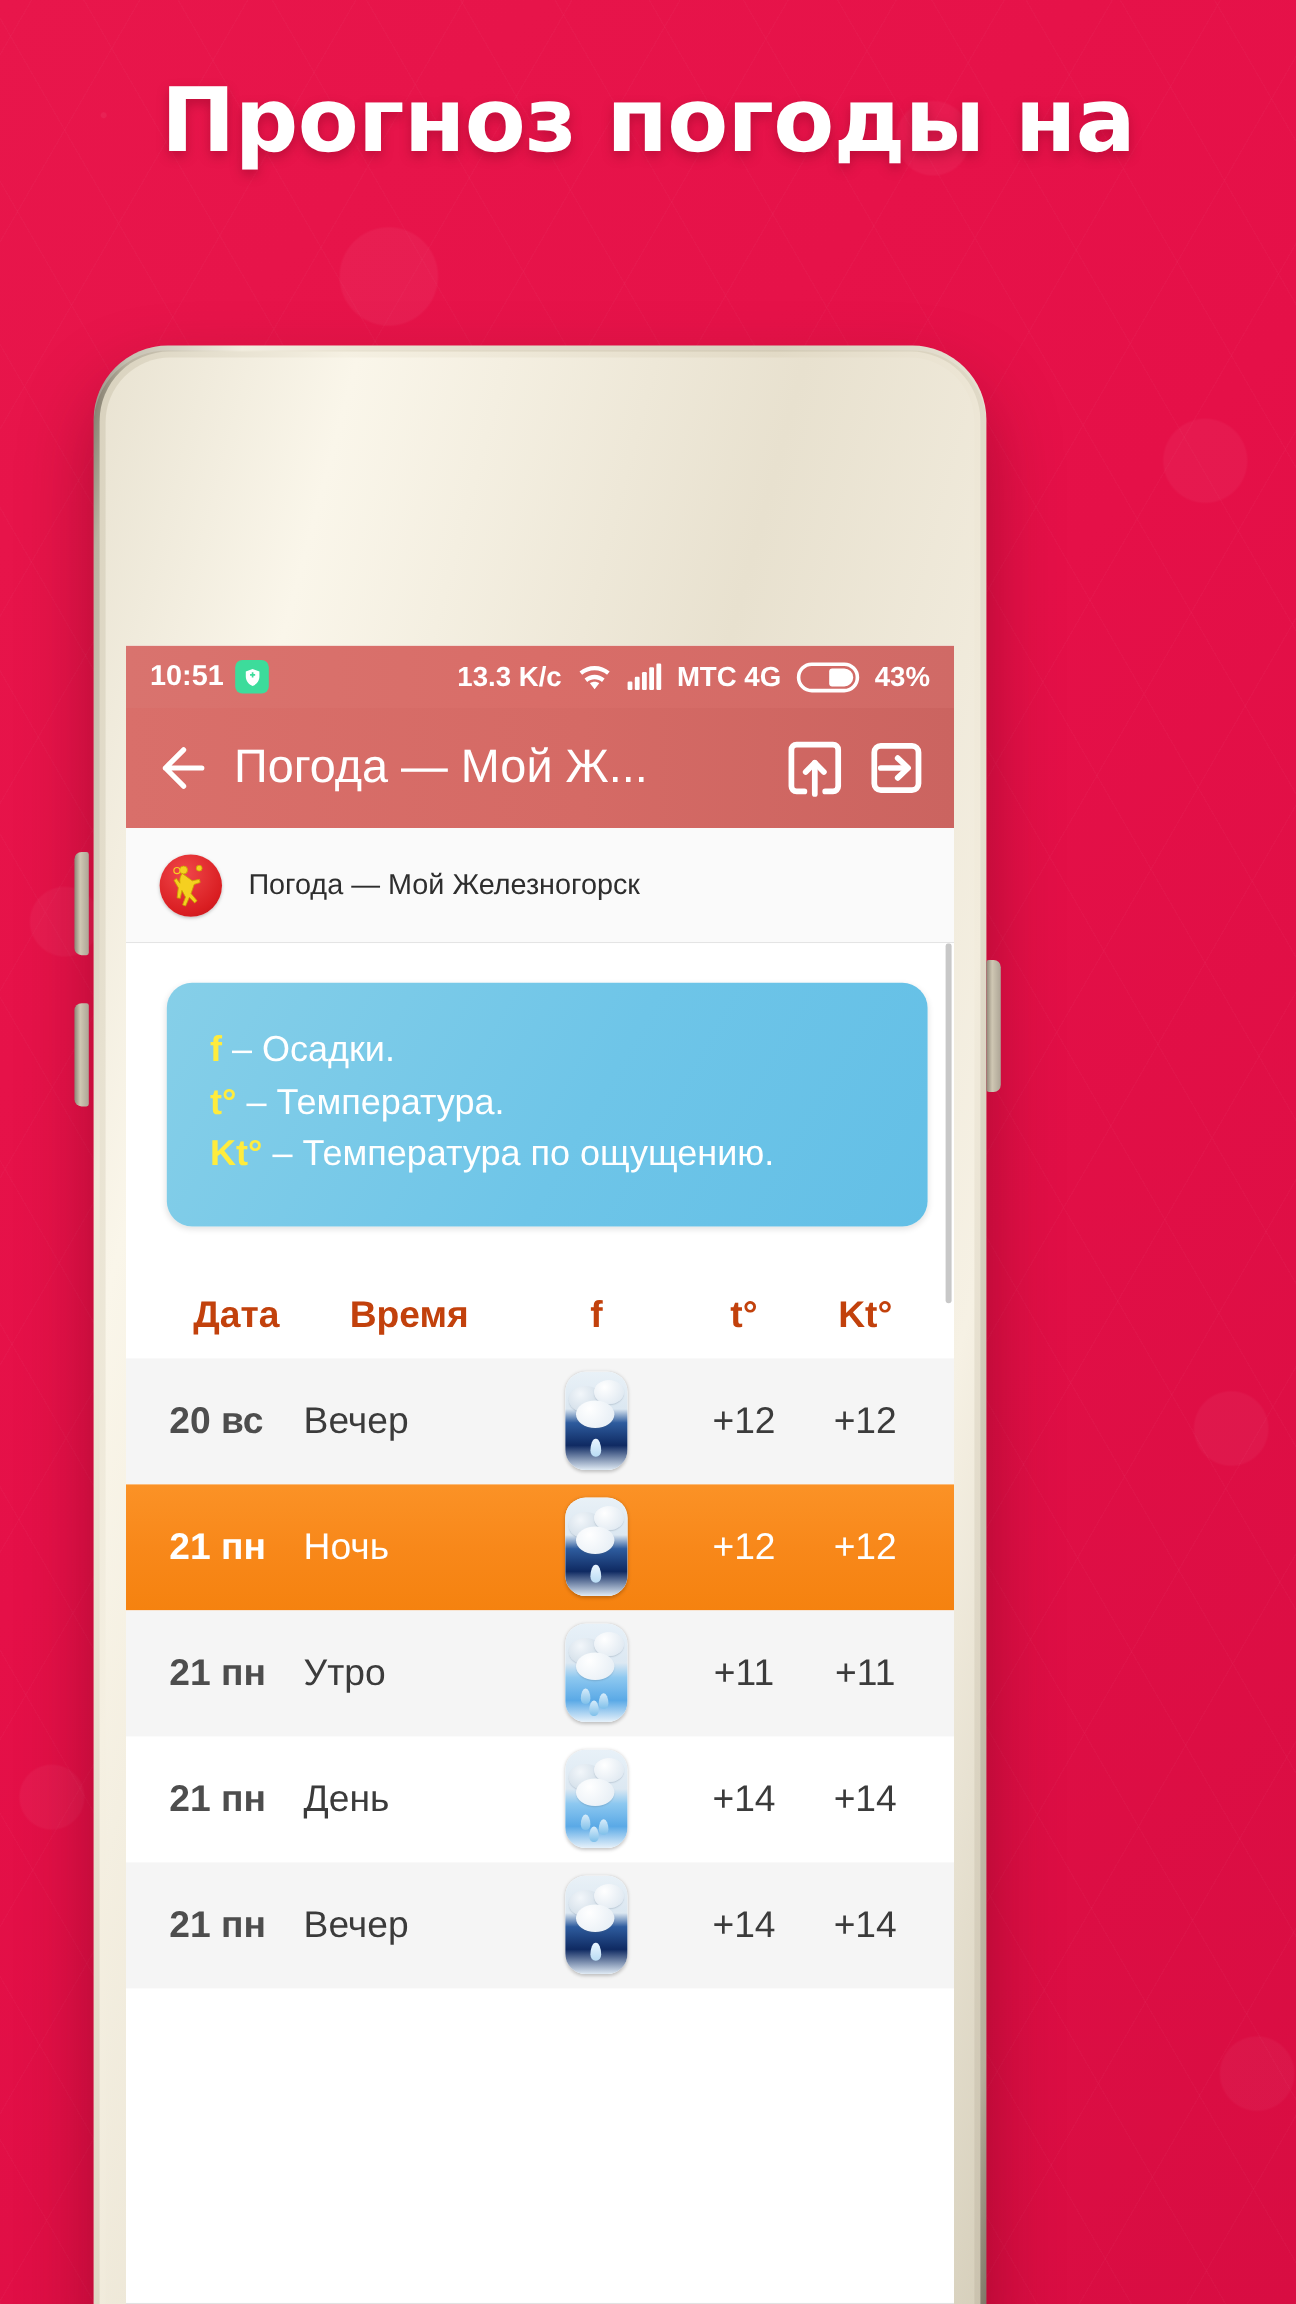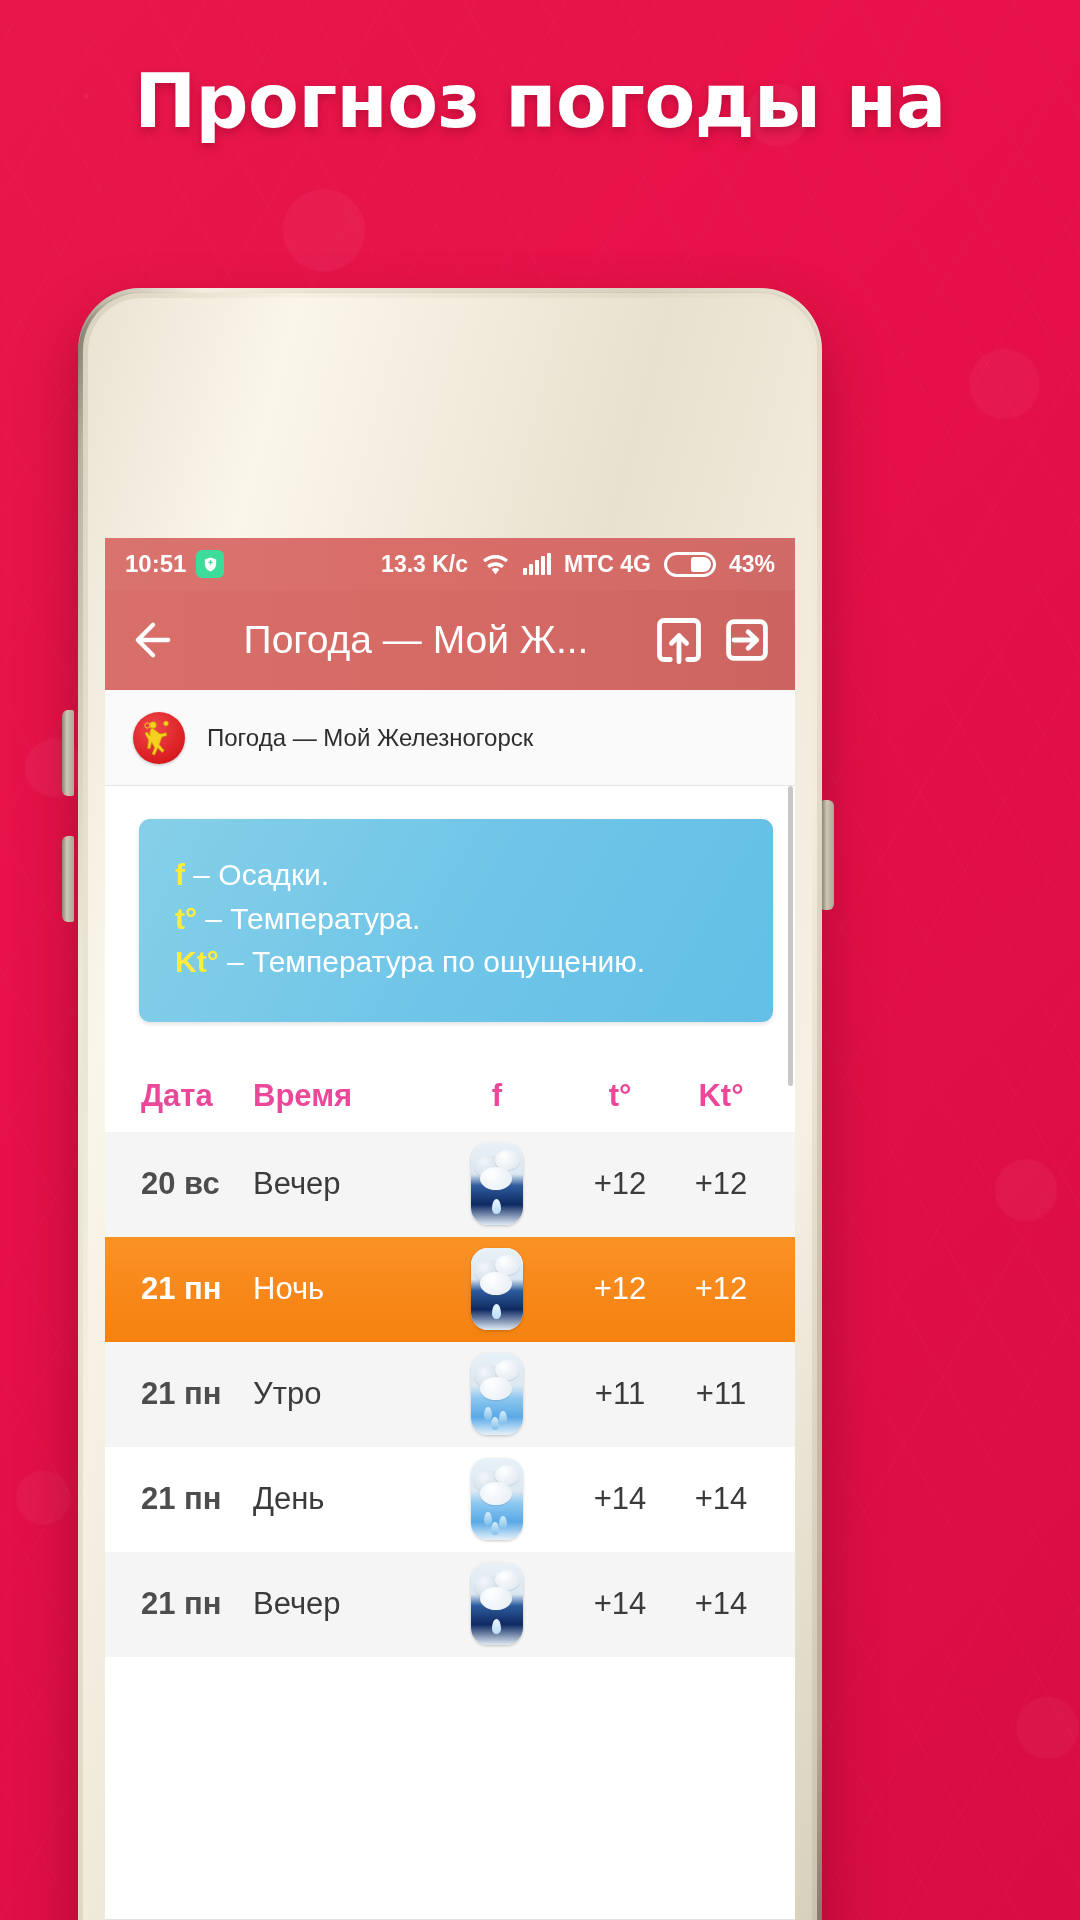--- a/index.html
+++ b/index.html
@@ -154,21 +154,21 @@
     height:100px;
     background:linear-gradient(90deg,#d96f6a 0%,#d56a65 55%,#cb6460 100%);
     display:flex; align-items:center;
     padding:0 22px;
     gap:16px;
     color:#fff;
   }
   #app-bar .title{
     font-size:39px;
     flex:1;
-    text-align:center;
+    text-align:left;
     white-space:nowrap;
     overflow:hidden;
   }
   .icon-btn{ width:52px;height:52px; display:flex;align-items:center;justify-content:center; flex:0 0 auto;}
   .icon-btn svg{ width:100%; height:100%; }
 
   
   #page-header{
     height:96px;
     background:#fafafa;
@@ -198,41 +198,41 @@
   #scrollbar{
     position:absolute; right:2px; top:0;
     width:5px; height:300px;
     background:#c8c8c8; border-radius:3px;
   }
 
   
   #legend{
     margin:33px 22px 0 34px;
     background:linear-gradient(120deg,#86cfe8 0%,#6ec5e8 55%,#63bfe6 100%);
-    border-radius:11px;
+    border-radius:21px;
     padding:34px 36px 38px 36px;
     box-shadow:0 2px 5px rgba(0,0,0,.12);
   }
   #legend .line{
     color:#fff;
     font-size:30px;
     line-height:1.45;
     white-space:nowrap;
   }
   #legend .key{ color:#ffec3d; font-weight:bold; }
 
   
   #forecast-table{ width:100%; margin-top:38px; }
   .t-row{
     display:flex; align-items:center;
     height:105px;
     padding:0 0 0 0;
   }
   .t-head{ height:72px; background:#fff; }
-  .t-head .cell{ font-weight:bold; color:#ec4899; font-size:31px;}
+  .t-head .cell{ font-weight:bold; color:#c2410c; font-size:31px;text-align:center;}
   .cell{ font-size:31px; color:#3b3b3b; }
   .c-date{ flex:0 0 148px; padding-left:36px; font-weight:bold; color:#4d4d4d;}
   .c-time{ flex:0 0 176px; }
   .c-f{ flex:0 0 136px; display:flex; align-items:center; justify-content:center;}
   .c-t{ flex:0 0 110px; text-align:center;}
   .c-kt{ flex:1 1 auto; text-align:center; padding-right:28px;}
   .t-row.alt{ background:#f5f5f5; }
   .t-row.sel{ background:linear-gradient(180deg,#fb9226 0%,#f8881a 50%,#f5820f 100%); }
   .t-row.sel .cell, .t-row.sel .c-date{ color:#fff; }
 

